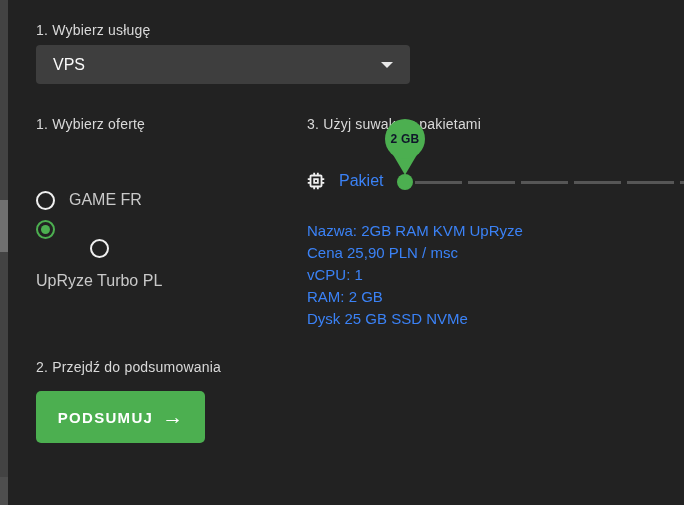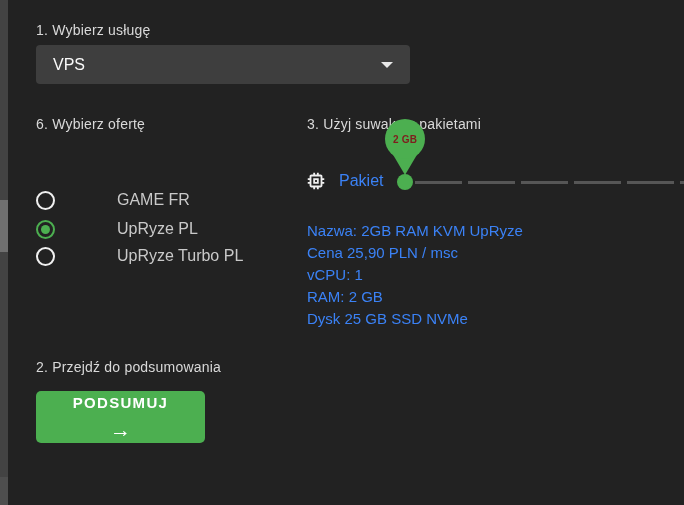--- a/index.html
+++ b/index.html
@@ -29,82 +29,81 @@
     display:flex;align-items:center;padding:12px 17px;box-sizing:border-box;cursor:pointer;
   }
   .dropdown-value{font-size:16px;color:#fafafa;font-weight:500;}
   .caret{margin-left:auto;width:0;height:0;border-left:6px solid transparent;
     border-right:6px solid transparent;border-top:6px solid #e8e8e8;}
 
   
   .radio-row{position:absolute;left:36px;display:flex;align-items:center;gap:14px;height:22px;cursor:pointer;}
   .radio-row-0{top:189px;}
   .radio-row-1{top:218px;}
-  .radio-row-2{top:245px;}
+  .radio-row-2{top:239px;flex-direction:column;}
   .radio-circle{width:15px;height:15px;border:2.5px solid #f0f0f0;border-radius:50%;
     display:flex;align-items:center;justify-content:center;flex:0 0 auto;}
   .radio-dot{width:9px;height:9px;border-radius:50%;background:transparent;}
   .radio-row.selected .radio-circle{border-color:#4caf50;}
   .radio-row.selected .radio-dot{background:#4caf50;}
-  .radio-label{font-size:16px;color:#c9c9c9;margin-left:48px;}
+  .radio-label{font-size:16px;color:#c9c9c9;}
 
   
   .balloon{left:385px;top:119px;width:40px;height:40px;border-radius:50%;background:#4caf50;
     z-index:3;display:flex;align-items:center;justify-content:center;}
-  .balloon-text{font-size:10px;font-weight:bold;color:#7f1d1d;letter-spacing:.2px;}
+  .balloon-text{font-size:12px;font-weight:bold;color:#0f172a;letter-spacing:.2px;}
   .balloon-tail{left:392px;top:153px;width:0;height:0;z-index:2;
     border-left:13px solid transparent;border-right:13px solid transparent;border-top:22px solid #4caf50;}
 
   
   .chip-icon{left:305px;top:170px;width:22px;height:22px;}
   .slider-label{left:339px;top:172px;font-size:16px;color:#3b82f6;}
   .slider-handle{left:397px;top:174px;width:16px;height:16px;border-radius:50%;background:#4caf50;cursor:pointer;z-index:2;}
   .slider-track{left:415px;top:181px;width:269px;height:3px;cursor:pointer;
     background:repeating-linear-gradient(to right,#565656 0 47px,transparent 47px 53px);}
 
   
   .details{left:307px;top:220px;font-size:15px;color:#3b82f6;line-height:22px;}
   .details div{white-space:nowrap;}
 
   
   .podsumuj-btn{
     left:36px;top:391px;width:169px;height:52px;background:#4caf50;border:none;border-radius:5px;
     display:flex;align-items:center;justify-content:center;gap:9px;cursor:pointer;
-    color:#ffffff;font-family:"Liberation Sans",sans-serif;flex-direction:column;
+    color:#ffffff;font-family:"Liberation Sans",sans-serif;
   }
   .podsumuj-btn .btn-label{font-size:15px;font-weight:bold;letter-spacing:1.3px;}
   .podsumuj-btn .btn-arrow{font-size:21px;font-weight:bold;line-height:1;position:relative;top:-1px;}
 </style>
 </head>
 <body>
 
 <div class="abs scrollbar">
   <div class="abs scrollbar-thumb"></div>
   <div class="abs scrollbar-bottom"></div>
 </div>
 
 <div class="abs step-label step1">1. Wybierz usługę</div>
 <div class="abs dropdown">
   <span class="dropdown-value">VPS</span>
   <span class="caret"></span>
 </div>
 
-<div class="abs step-label step2">6. Wybierz ofertę</div>
+<div class="abs step-label step2">1. Wybierz ofertę</div>
 
 <div class="radio-row radio-row-0">
   <span class="radio-circle">
       <span class="radio-dot"></span>
     </span>
   <span class="radio-label">GAME FR</span>
 </div>
 <div class="radio-row radio-row-1 selected">
   <span class="radio-circle">
       <span class="radio-dot"></span>
     </span>
-  <span class="radio-label">UpRyze PL</span>
 </div>
 <div class="radio-row radio-row-2">
   <span class="radio-circle">
       <span class="radio-dot"></span>
     </span>
   <span class="radio-label">UpRyze Turbo PL</span>
 </div>
 
 <div class="abs step-label step3">3. Użyj suwaka z pakietami</div>
 

